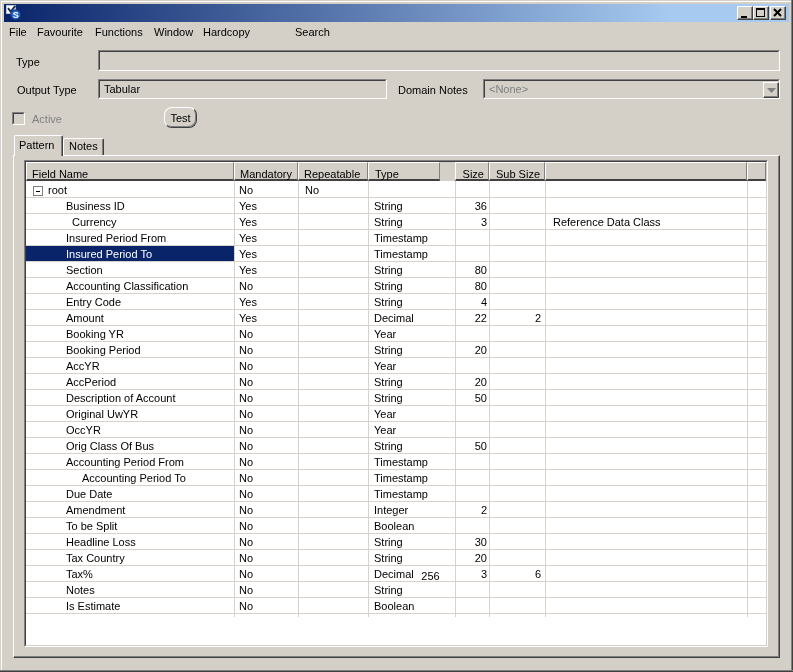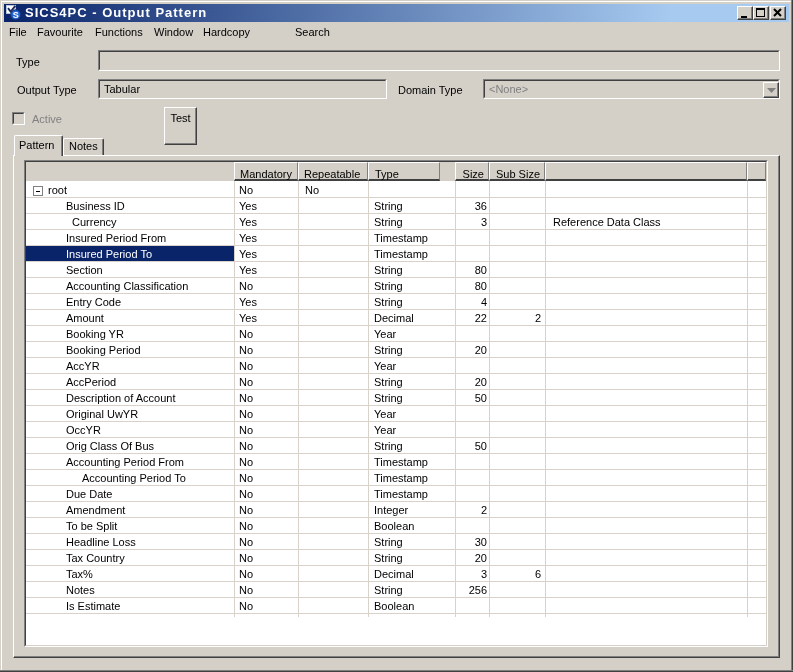--- a/index.html
+++ b/index.html
@@ -52,21 +52,20 @@
 
  <div class="tb">
   <svg class="abs" style="left:2px;top:1px;" width="16" height="16" viewBox="0 0 16 16">
     <rect x="0" y="0" width="10" height="9" fill="#fff"></rect>
     <rect x="0.5" y="0.5" width="9" height="8" fill="none" stroke="#b8c4d8" stroke-width="1"></rect>
     <path d="M2 3.2 L4.7 6.6 L9.3 0.8" stroke="#1c2e5e" stroke-width="1.9" fill="none"></path>
     <circle cx="9.7" cy="9.7" r="5" fill="#2264d0"></circle>
     <circle cx="9.7" cy="9.7" r="4.9" fill="none" stroke="#16337a" stroke-width="1"></circle>
     <text x="9.7" y="13" font-size="9" font-weight="bold" fill="#fff" text-anchor="middle" font-family="Liberation Sans">S</text>
   </svg>
-  <div class="ttxt">SICS4PC - Output Pattern</div>
   <div class="cbtn" style="left:733px;">
         <div class="abs" style="left:3px;top:9px;width:6px;height:2px;background:#000;"></div>
       </div>
   <div class="cbtn" style="left:749px;">
         <div class="abs" style="left:2px;top:1px;width:9px;height:9px;border:1px solid #000;border-top-width:2px;"></div>
       </div>
   <div class="cbtn" style="left:766px;">
     <svg width="14" height="12" viewBox="0 0 14 12">
           <path d="M3 2 L10 9 M10 2 L3 9" stroke="#000" stroke-width="2"></path>
         </svg>
@@ -87,36 +86,36 @@
  <div class="sunk" style="left:98px;top:50px;width:682px;height:21px;">
       <div class="in"></div>
  </div>
 
  <div class="lbl" style="left:17px;top:84px;">Output Type</div>
  <div class="sunk" style="left:98px;top:79px;width:289px;height:20px;">
       <div class="in"></div>
    <div class="abs" style="left:5px;top:3px;">Tabular</div>
  </div>
 
- <div class="lbl" style="left:398px;top:84px;">Domain Type</div>
+ <div class="lbl" style="left:398px;top:84px;">Domain Notes</div>
  <div class="sunk" style="left:483px;top:79px;width:297px;height:20px;">
       <div class="in"></div>
    <div class="abs dis" style="left:5px;top:3px;">&lt;None&gt;</div>
    <div class="btn" style="left:279px;top:2px;width:16px;height:16px;">
      <svg width="9" height="5" viewBox="0 0 9 5" style="margin-top:5px;">
           <path d="M0 0 H9 L4.5 5 Z" fill="#808080"></path>
         </svg>
    </div>
  </div>
 
  <div class="sunk" style="left:12px;top:112px;width:13px;height:13px;">
       <div class="in"></div>
     </div>
  <div class="lbl dis" style="left:32px;top:113px;">Active</div>
- <div class="btn" style="left:164px;top:107px;width:33px;height:38px;">
+ <div class="btn" style="left:164px;top:107px;width:33px;height:21px;border-radius:8px;">
       <div style="margin-top:4px;">Test</div>
     </div>
 
  <div class="panel"></div>
  <div class="tab" style="left:14px;top:135px;width:49px;height:21px;border-right:1px solid #404040;">
       <div class="abs" style="left:4px;top:3px;">Pattern</div>
     </div>
  <div class="tab" style="left:63px;top:138px;width:41px;height:17px;">
       <div class="abs" style="left:5px;top:1px;">Notes</div>
     </div>
@@ -250,29 +249,32 @@
 <div class="ct" style="left:348px;top:371px;">String</div>
 <div class="ct rt" style="left:348px;top:371px;width:113px;">20</div>
 <div class="ct" style="left:40px;top:387px;">Tax%</div>
 <div class="ct" style="left:213px;top:387px;">No</div>
 <div class="ct" style="left:348px;top:387px;">Decimal</div>
 <div class="ct rt" style="left:348px;top:387px;width:113px;">3</div>
 <div class="ct rt" style="left:467px;top:387px;width:48px;">6</div>
 <div class="ct" style="left:40px;top:403px;">Notes</div>
 <div class="ct" style="left:213px;top:403px;">No</div>
 <div class="ct" style="left:348px;top:403px;">String</div>
-<div class="ct rt" style="left:348px;top:403px;width:113px;">256</div>
+<div class="ct rt" style="left:348px;top:389px;width:113px;text-align:center;">256</div>
 <div class="ct" style="left:40px;top:419px;">Is Estimate</div>
 <div class="ct" style="left:213px;top:419px;">No</div>
 <div class="ct" style="left:348px;top:419px;">Boolean</div>
 <div class="ct" style="left:40px;top:435px;">Received Date</div>
 <div class="ct" style="left:213px;top:435px;">No</div>
 <div class="ct" style="left:348px;top:435px;">Timestamp</div>
    </div>
    <div class="hdr">
+<div class="hc" style="left:0px;width:208px;">
+            <span style="position:absolute;left:5px;top:5px;">Field Name</span>
+          </div>
 <div class="hc" style="left:208px;width:64px;">
             <span style="position:absolute;left:5px;top:5px;">Mandatory</span>
           </div>
 <div class="hc" style="left:272px;width:70px;">
             <span style="position:absolute;left:5px;top:5px;">Repeatable</span>
           </div>
 <div class="hc" style="left:342px;width:72px;">
             <span style="position:absolute;left:6px;top:5px;">Type</span>
           </div>
 <div class="hc" style="left:429px;width:34px;">

